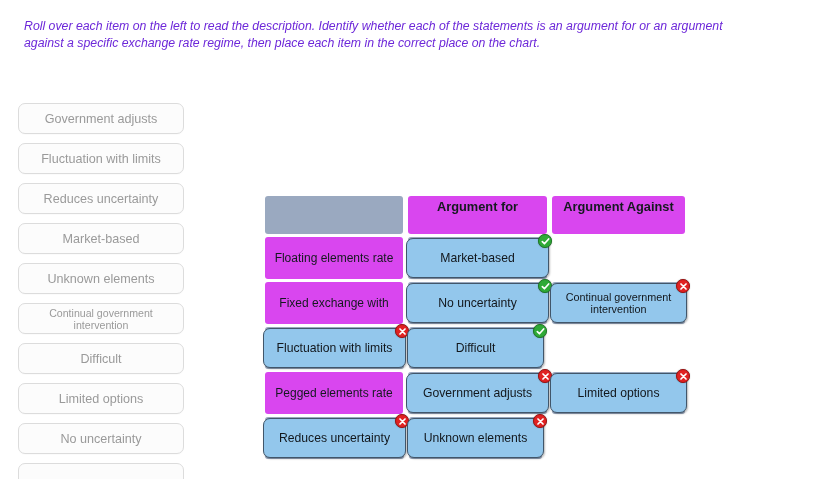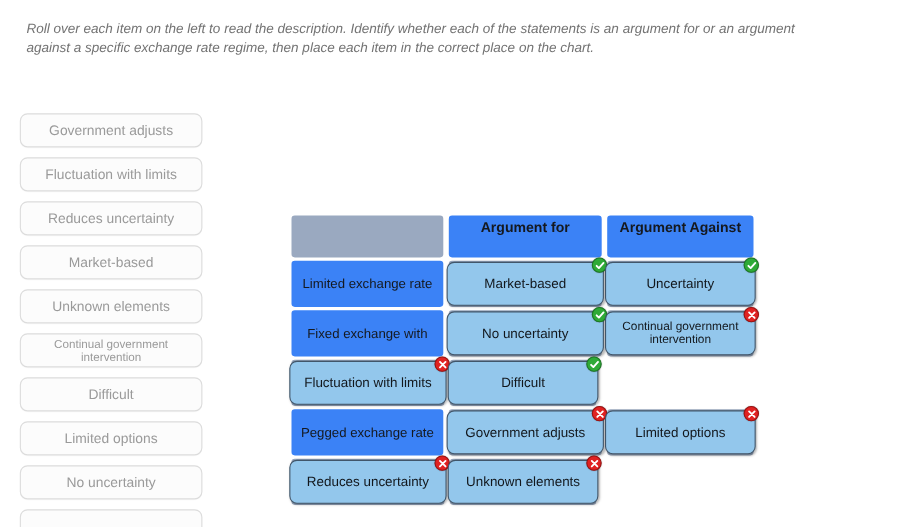--- a/index.html
+++ b/index.html
@@ -20,21 +20,21 @@
 
   
   #instructions {
     position: absolute;
     left: 24px;
     top: 18px;
     width: 716px;
     font-size: 12.3px;
     font-style: italic;
     line-height: 17px;
-    color: #737373;
+    color: #6d28d9;
   }
 
   
   #source-panel {
     position: absolute;
     left: 18px;
     top: 103px;
     width: 166px;
   }
 
@@ -91,21 +91,21 @@
   }
 
   .col-label  { width: 138px; margin-right: 5px; }
   .col-for    { width: 139px; margin-right: 5px; }
   .col-against{ width: 133px; }
 
   
   .slab {
     width: 100%;
     height: 100%;
-    background: #3b82f6;
+    background: #d946ef;
     border-radius: 3px;
     display: flex;
     align-items: center;
     justify-content: center;
     text-align: center;
     font-size: 12px;
     color: #15191f;
     padding: 0 5px;
     line-height: 13px;
   }
@@ -211,44 +211,33 @@
       </div>
       <div class="cell col-for">
         <div class="slab header">Argument for</div>
       </div>
       <div class="cell col-against">
         <div class="slab header">Argument Against</div>
       </div>
     </div>
     <div class="chart-row">
       <div class="cell col-label">
-        <div class="slab">Limited exchange rate</div>
+        <div class="slab">Floating elements rate</div>
       </div>
       <div class="cell col-for">
         <div class="slab blank"></div>
         <div class="tile">
           <span>Market-based</span>
           <span class="badge correct">
             <svg width="9" height="9" viewBox="0 0 10 10">
               <path d="M1.5 5.2 L3.8 7.5 L8.5 2.2" stroke="#fff" stroke-width="1.9" fill="none" stroke-linecap="round" stroke-linejoin="round"></path>
             </svg>
           </span>
         </div>
       </div>
-      <div class="cell col-against">
-        <div class="slab blank"></div>
-        <div class="tile">
-          <span>Uncertainty</span>
-          <span class="badge correct">
-            <svg width="9" height="9" viewBox="0 0 10 10">
-              <path d="M1.5 5.2 L3.8 7.5 L8.5 2.2" stroke="#fff" stroke-width="1.9" fill="none" stroke-linecap="round" stroke-linejoin="round"></path>
-            </svg>
-          </span>
-        </div>
-      </div>
     </div>
     <div class="chart-row">
       <div class="cell col-label">
         <div class="slab">Fixed exchange with</div>
       </div>
       <div class="cell col-for">
         <div class="slab blank"></div>
         <div class="tile">
           <span>No uncertainty</span>
           <span class="badge correct">
@@ -289,21 +278,21 @@
           <span class="badge correct">
             <svg width="9" height="9" viewBox="0 0 10 10">
               <path d="M1.5 5.2 L3.8 7.5 L8.5 2.2" stroke="#fff" stroke-width="1.9" fill="none" stroke-linecap="round" stroke-linejoin="round"></path>
             </svg>
           </span>
         </div>
       </div>
     </div>
     <div class="chart-row">
       <div class="cell col-label">
-        <div class="slab">Pegged exchange rate</div>
+        <div class="slab">Pegged elements rate</div>
       </div>
       <div class="cell col-for">
         <div class="slab blank"></div>
         <div class="tile">
           <span>Government adjusts</span>
           <span class="badge incorrect">
             <svg width="9" height="9" viewBox="0 0 10 10">
               <path d="M2.2 2.2 L7.8 7.8 M7.8 2.2 L2.2 7.8" stroke="#fff" stroke-width="1.9" fill="none" stroke-linecap="round"></path>
             </svg>
           </span>

